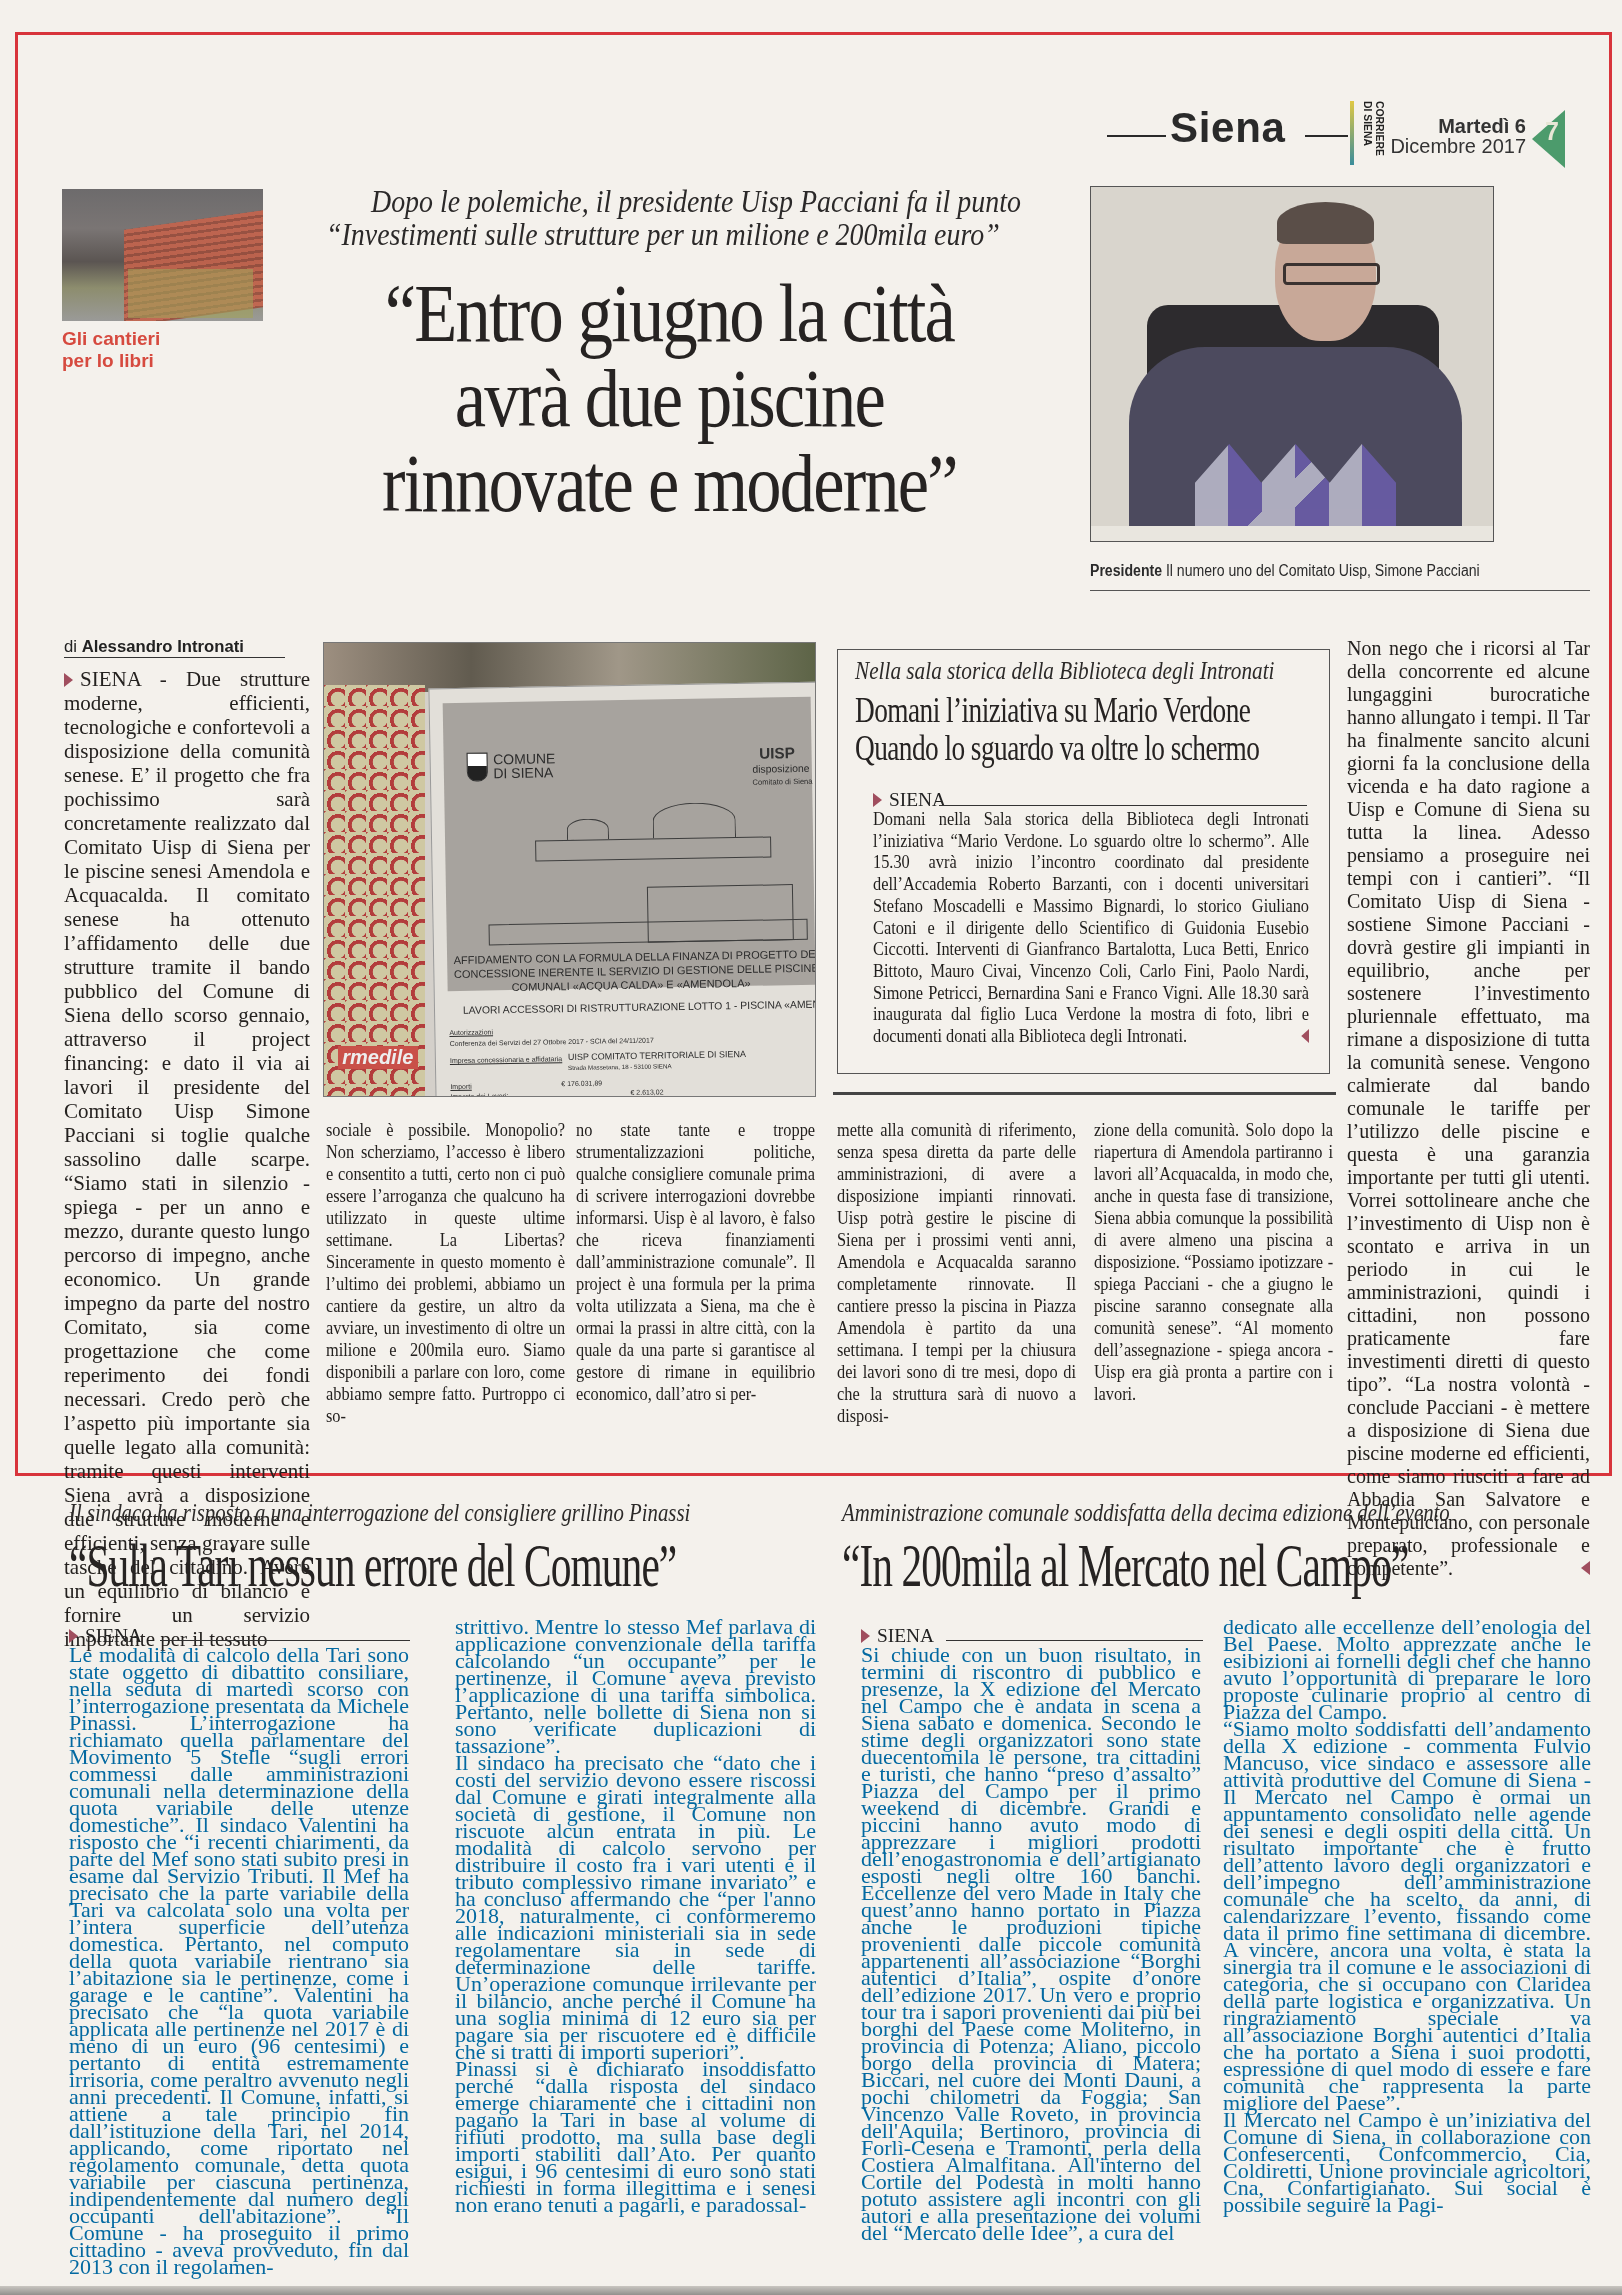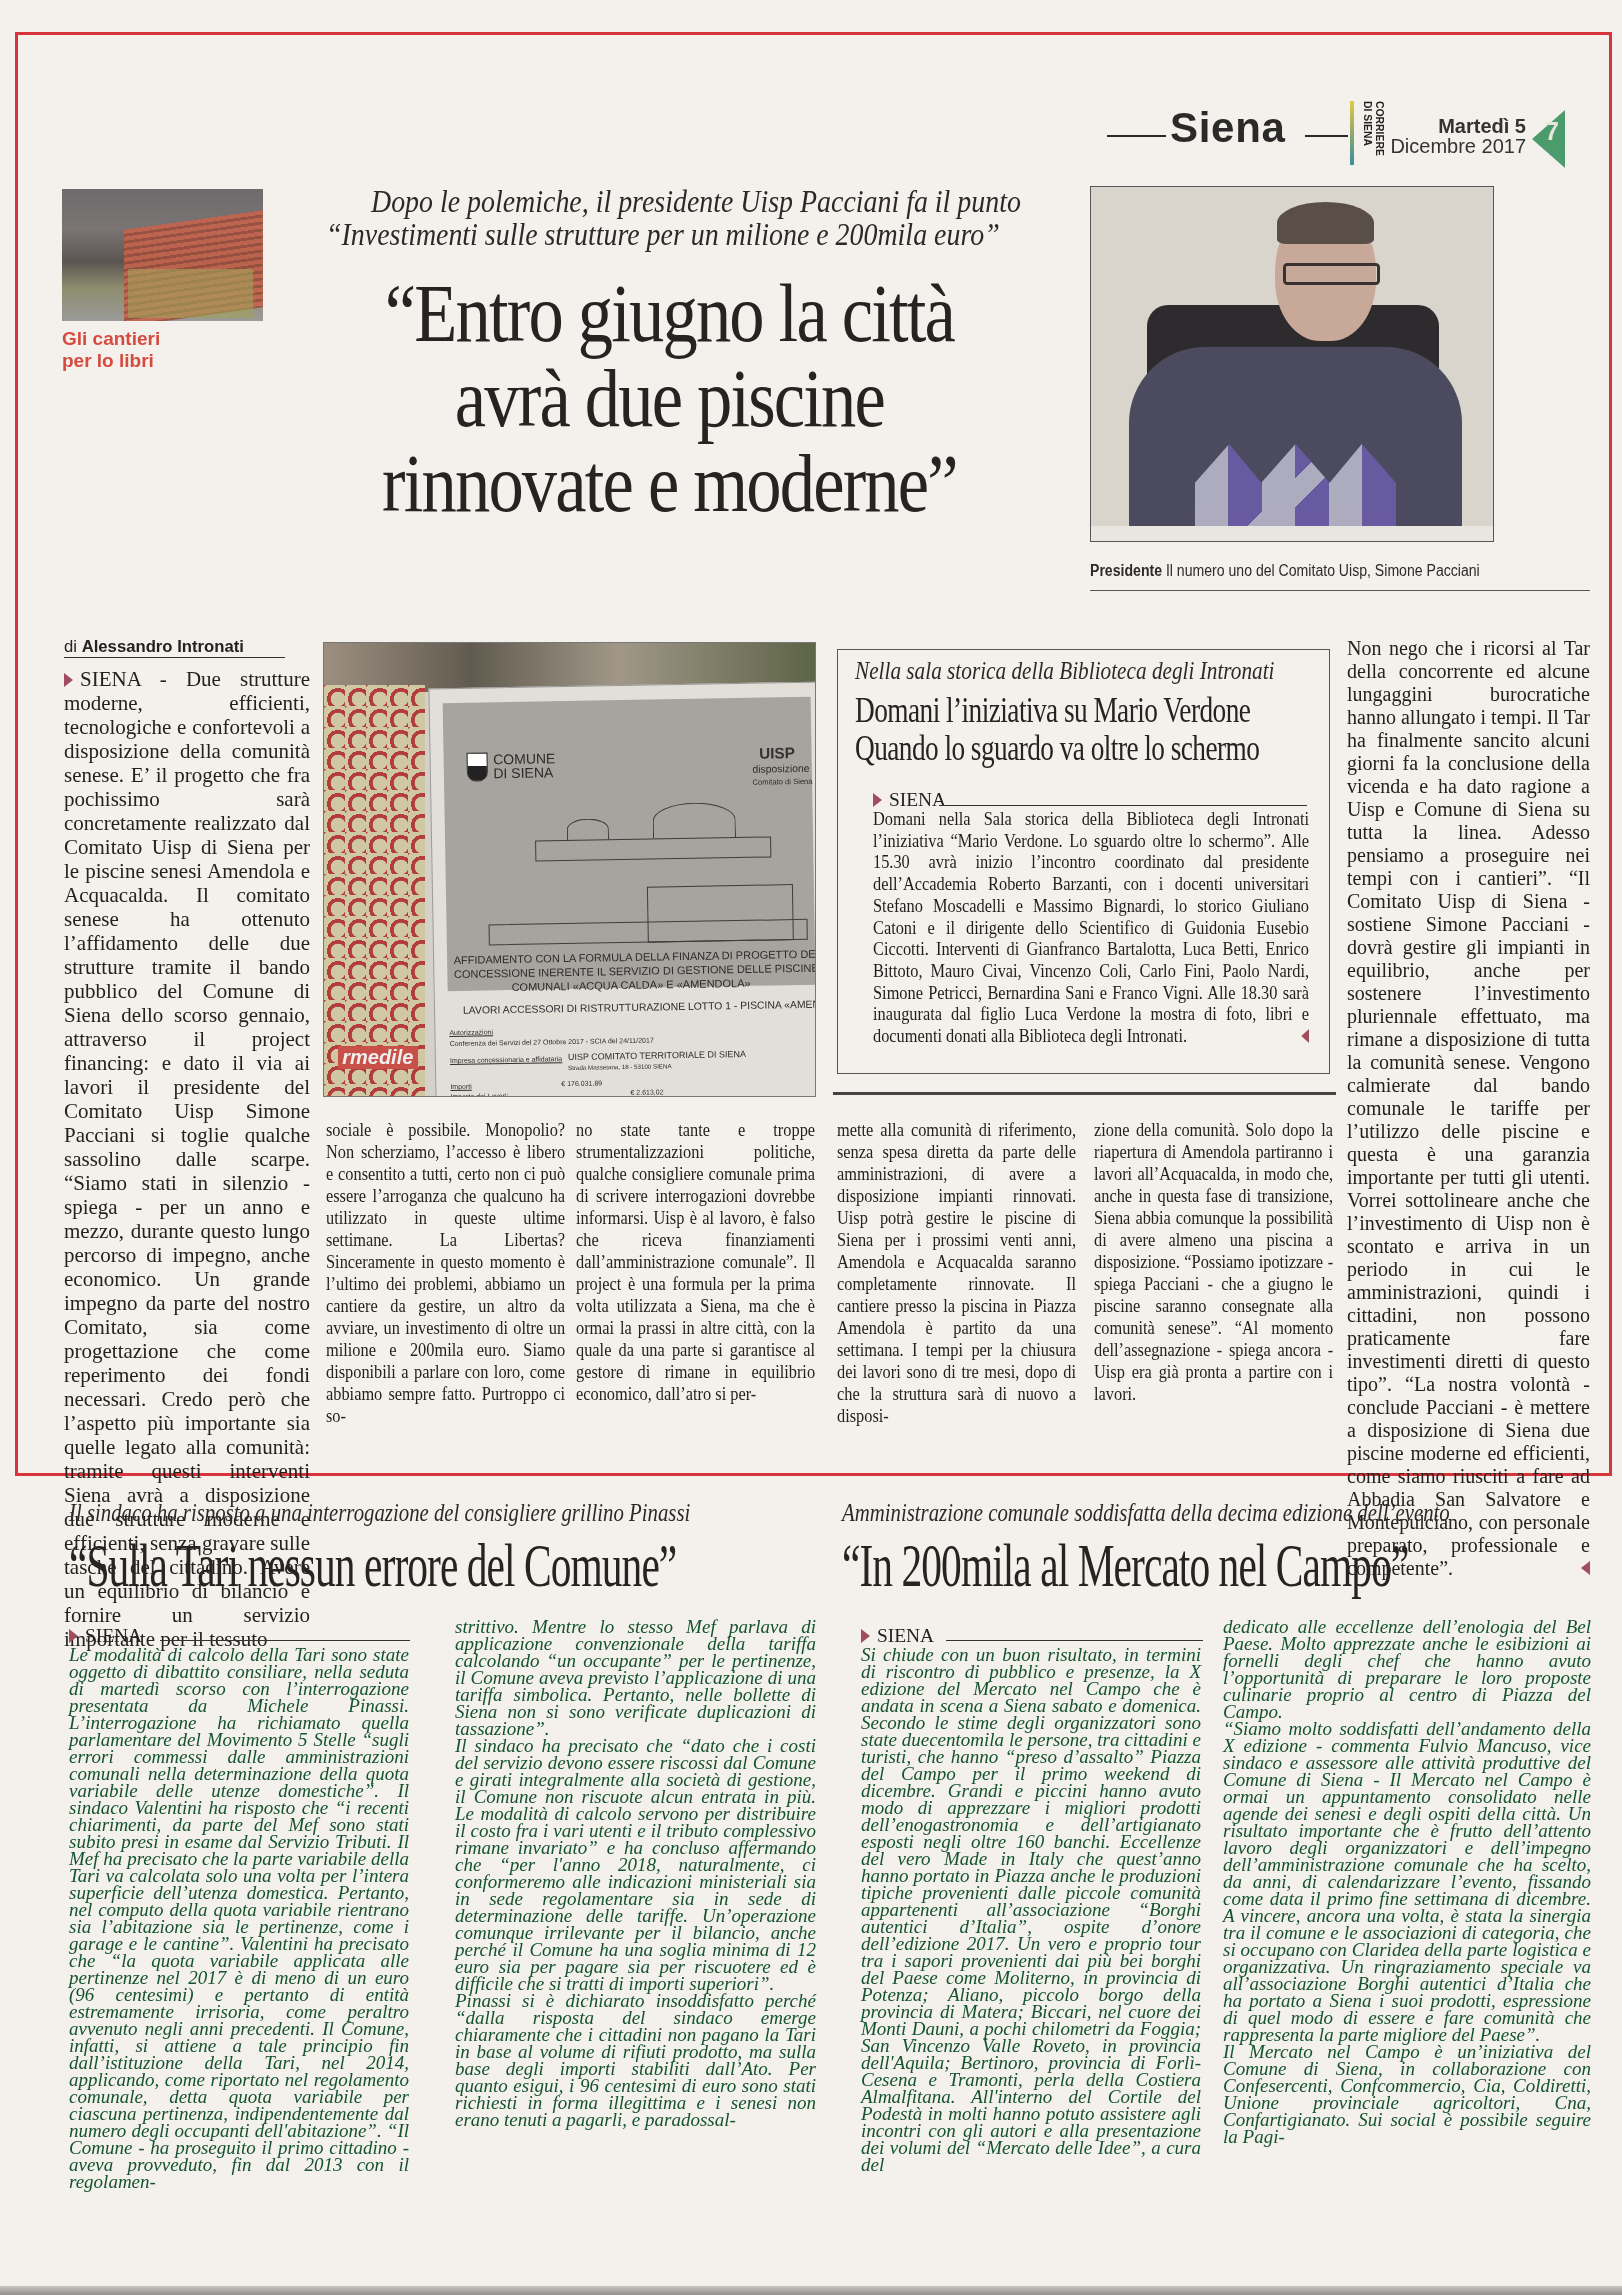--- a/index.html
+++ b/index.html
@@ -71,37 +71,37 @@
   .box-rule { position:absolute; left: 833px; top: 1092px; width: 503px; height: 2.8px; background:#444; }
   .box .kick { position:absolute; left: 17.4px; top: 7px; font-style: italic; font-size: 25px; color:#2c2a29; white-space:nowrap; transform: scaleX(.85); transform-origin:left; }
   .box .title { position:absolute; left: 17.4px; top: 42px; font-size: 35px; line-height: 38px; color:#262322; letter-spacing:-0.7px; white-space:nowrap; transform: scaleX(.78); transform-origin:left; }
   .box .siena { position:absolute; left: 35px; top: 139px; font-size: 19.4px; color:#222; }
   .box .siena-rule { position:absolute; left: 101px; top: 155px; width: 368px; height: 0.7px; background:#333; }
   .box .body { position:absolute; left: 35px; top: 158px; width: 507px; font-size: 19px; line-height: 21.7px; text-align: justify; transform: scaleX(.86); transform-origin: left top; }
   .b-kicker { position:absolute; font-style:italic; font-size: 26px; color:#2c2a29; white-space:nowrap; transform: scaleX(.8); transform-origin:left; }
   .b-title { position:absolute; font-size: 61px; color:#262322; white-space:nowrap; letter-spacing:-1.4px; transform: scaleX(.68); transform-origin: left; }
   .b-siena { position:absolute; font-size: 19.4px; color:#222; font-family:"Liberation Serif", serif; }
   .b-siena-rule { position:absolute; height: 0.7px; background:#333; }
-  .bcol { position:absolute; font-size: 19px; line-height: 17px; text-align: justify; color:#14532d;font-style:italic; }
+  .bcol { position:absolute; font-size: 22px; line-height: 17px; text-align: justify; color:#0369a1; }
   .scan-bottom { position:absolute; left:0; top: 2286px; width: 1623px; height: 9.7px; background: linear-gradient(#c9c6c1,#8c8a87); }
 </style>
 </head>
 <body>
 
 <div class="red-frame"></div>
 
 <div class="hdr-line" style="left:1107px; top:135px; width:59px;"></div>
 <div class="section-title">Siena</div>
 <div class="hdr-line" style="left:1305px; top:135px; width:43px;"></div>
 <div class="masthead-bar"></div>
 <div class="masthead">
   <span>CORRIERE</span><br>
   <span>DI SIENA</span>
 </div>
-<div class="date-line1">Martedì 5</div>
+<div class="date-line1">Martedì 6</div>
 <div class="date-line2">Dicembre 2017</div>
 <div class="page-tri"></div>
 <div class="page-num">7</div>
 
 <div class="thumb">
   <div class="fence"></div>
   <div class="grass"></div>
 </div>
 <div class="kicker-red">
   <div>Gli cantieri</div>

